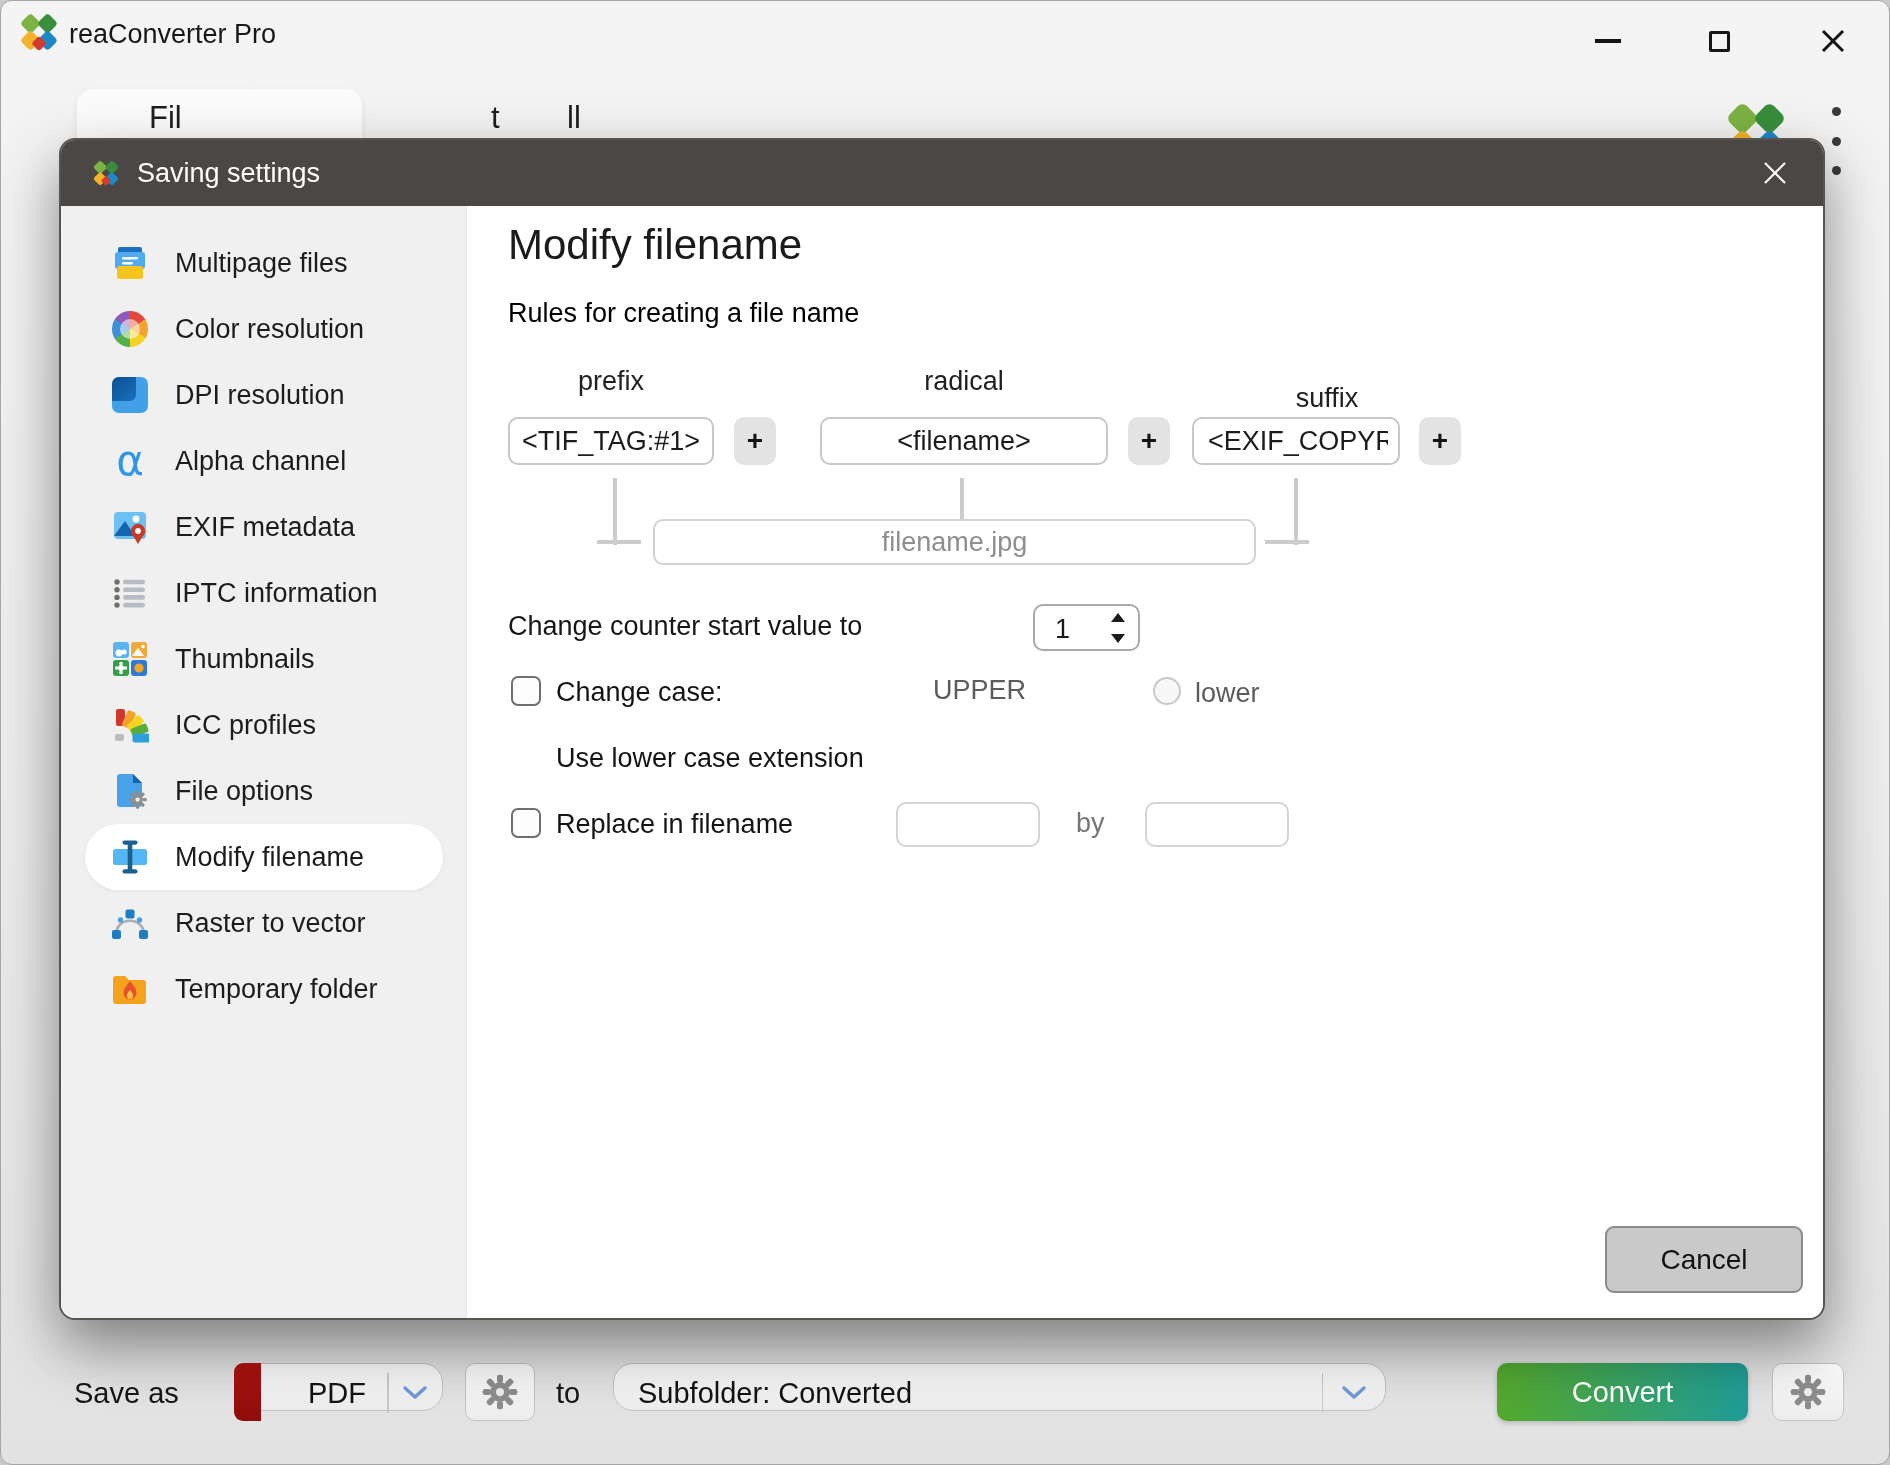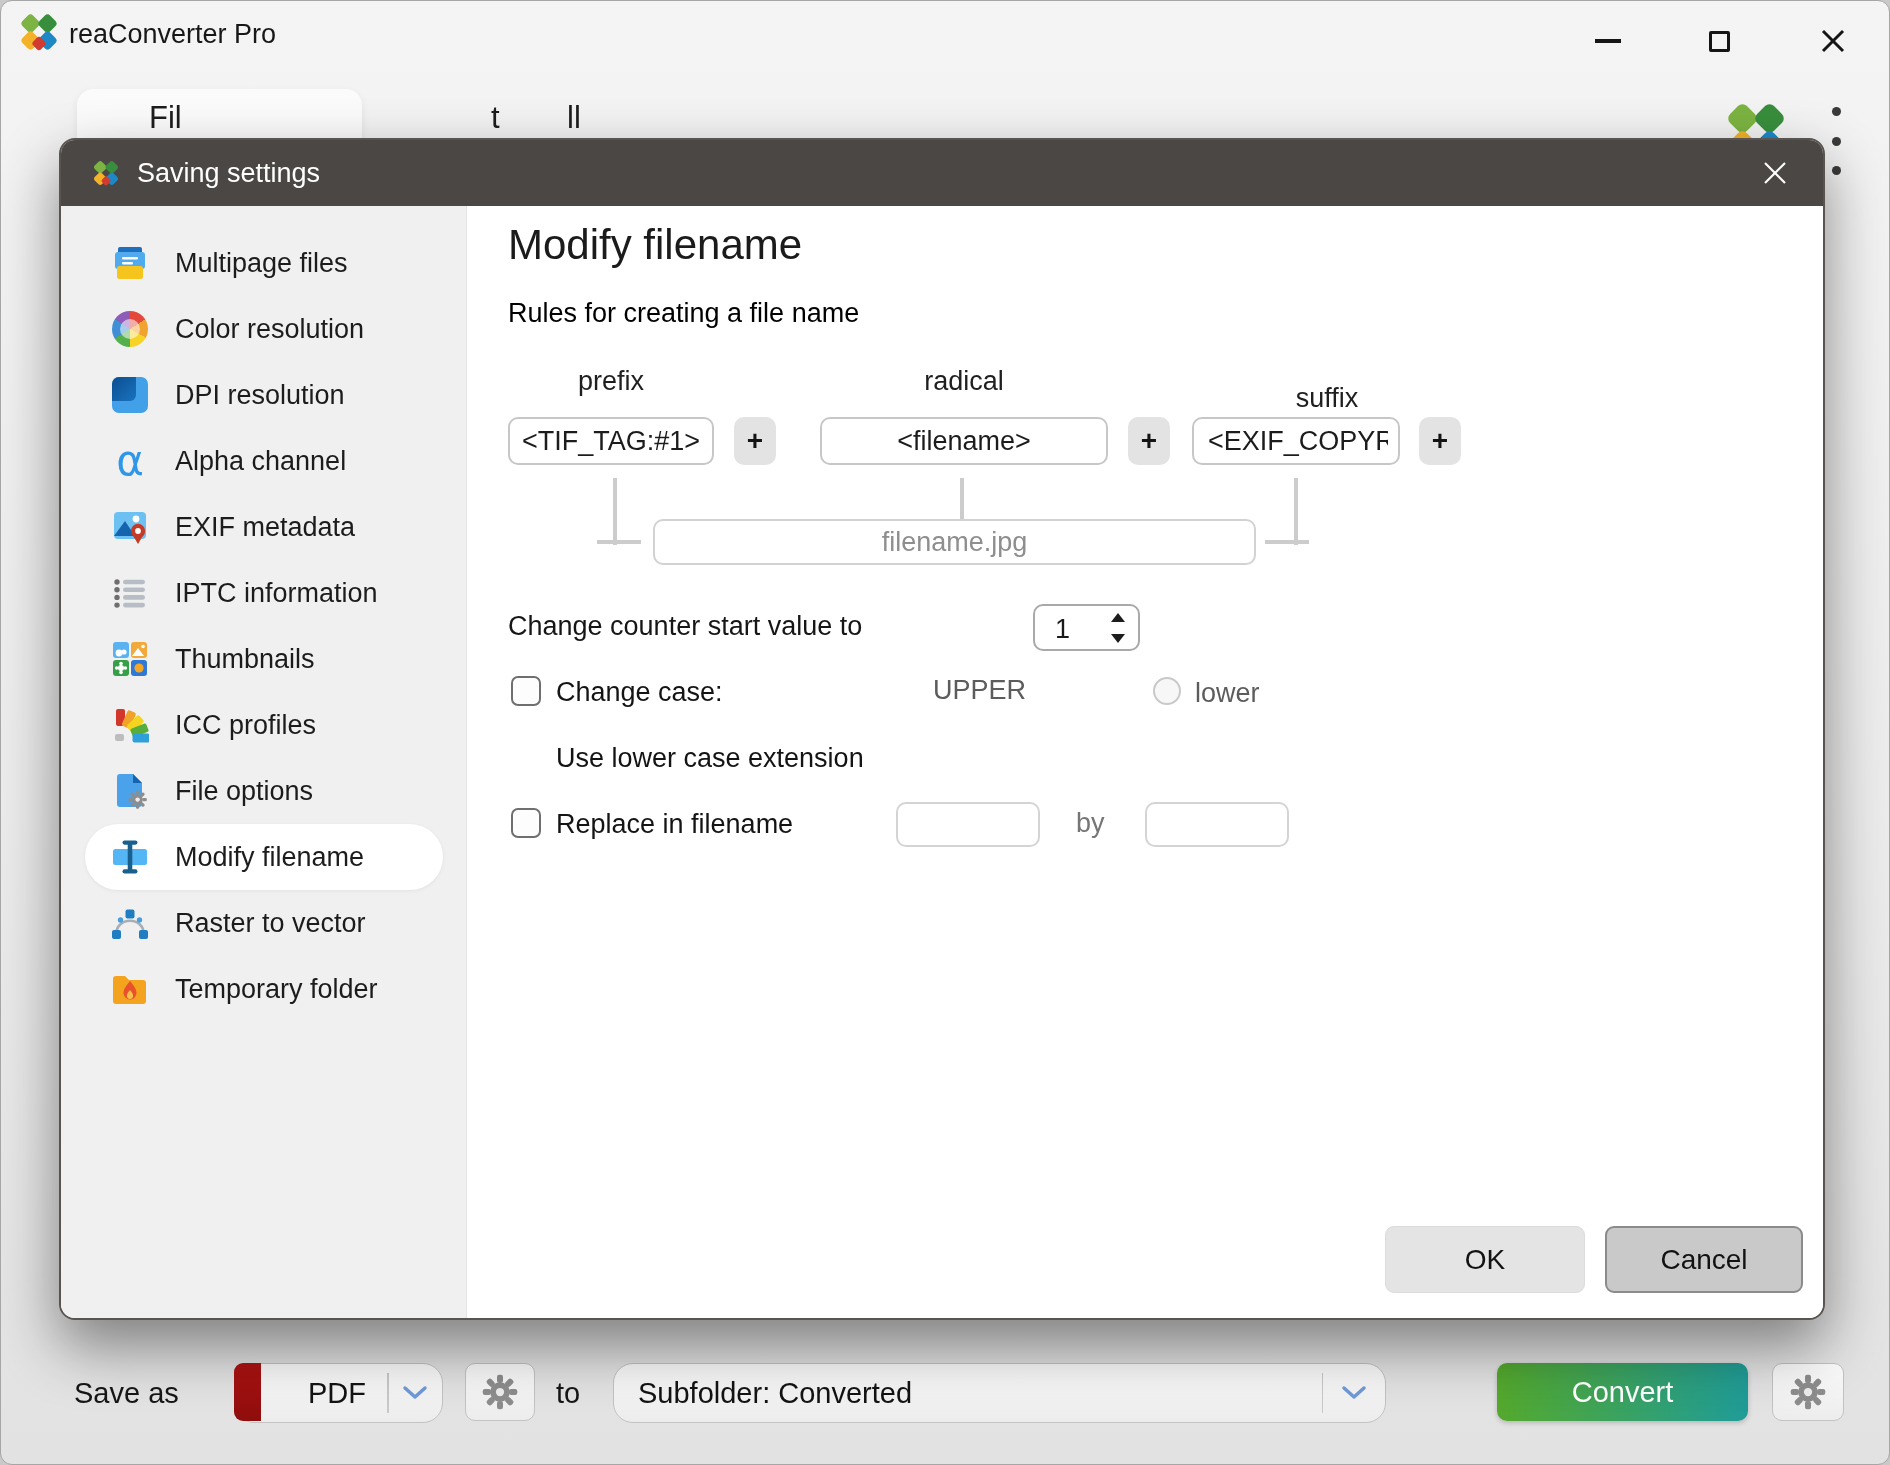--- a/index.html
+++ b/index.html
@@ -104,21 +104,21 @@
   .by-label { left:609px; top:602px; font-size:27px; color:#767676; }
 
   .dlg-btn { top:1020px; height:67px; border-radius:9px; font-size:28px; color:#121212; cursor:default;
     display:flex; align-items:center; justify-content:center; }
   .btn-ok { left:918px; width:200px; background:#e4e4e4; border:1px solid #dcdcdc; }
   .btn-cancel { left:1138px; width:198px; background:#c9c9c9; border:2px solid #8b8b8b; }
 
   
   .bbar-label { position:absolute; font-size:29px; color:#161616; }
   .saveas { left:73px; top:1376px; } .tolabel { left:555px; top:1376px; }
-  .combo { position:absolute; top:1362px; height:60px; background:linear-gradient(180deg,#fdfdfd,#ececec);
+  .combo { position:absolute; top:1362px; height:48px; background:linear-gradient(180deg,#fdfdfd,#ececec);
     border:1.5px solid #c3c3c3; border-radius:20px; }
   .fmt-combo { left:233px; width:209px; }
   .fmt-red { position:absolute; left:-1px; top:-1px; width:27px; height:58px; border-radius:9px 0 0 9px;
     background:linear-gradient(180deg,#b01212,#8e0d0d); }
   .fmt-text { position:absolute; left:52px; top:13px; width:100px; text-align:center; font-size:29px; color:#131313; }
   .combo-sep { position:absolute; top:9px; width:1.5px; height:40px; background:#c9c9c9; }
   .fmt-sep { left:152px; } .dst-sep { right:62px; }
   .chev { position:absolute; top:21px; }
   .fmt-chev { right:14px; } .dst-chev { right:18px; }
   .dst-combo { left:612px; width:773px; }
@@ -412,21 +412,20 @@
 
         <span class="abs checkbox checked cb-ext"></span>
         <span class="abs row-label lb-ext">Use lower case extension</span>
 
         <span class="abs checkbox cb-rep"></span>
         <span class="abs row-label lb-rep">Replace in filename</span>
         <input class="abs rep-field rf1" value="" style="">
         <span class="abs by-label">by</span>
         <input class="abs rep-field rf2" value="" style="">
 
-        <div class="abs dlg-btn btn-ok">OK</div>
         <div class="abs dlg-btn btn-cancel">Cancel</div>
       </section>
     </div>
   </div>
 
   <span class="bbar-label saveas">Save as</span>
 
   <div class="combo fmt-combo">
     <span class="fmt-red"></span>
     <span class="fmt-text">PDF</span>

